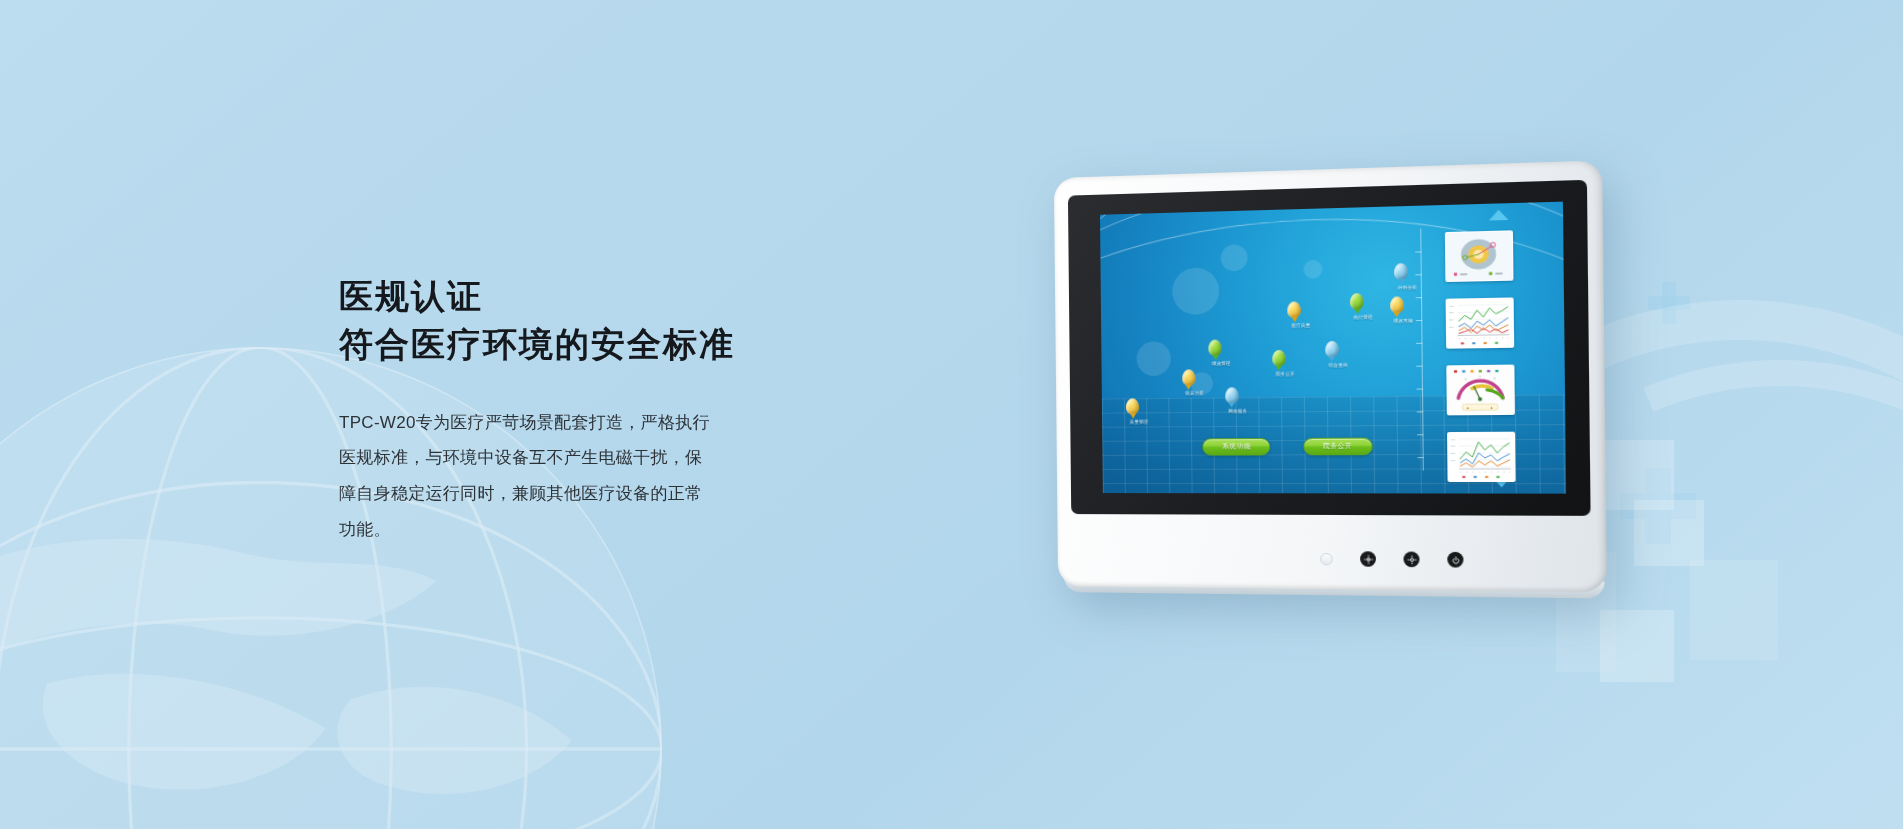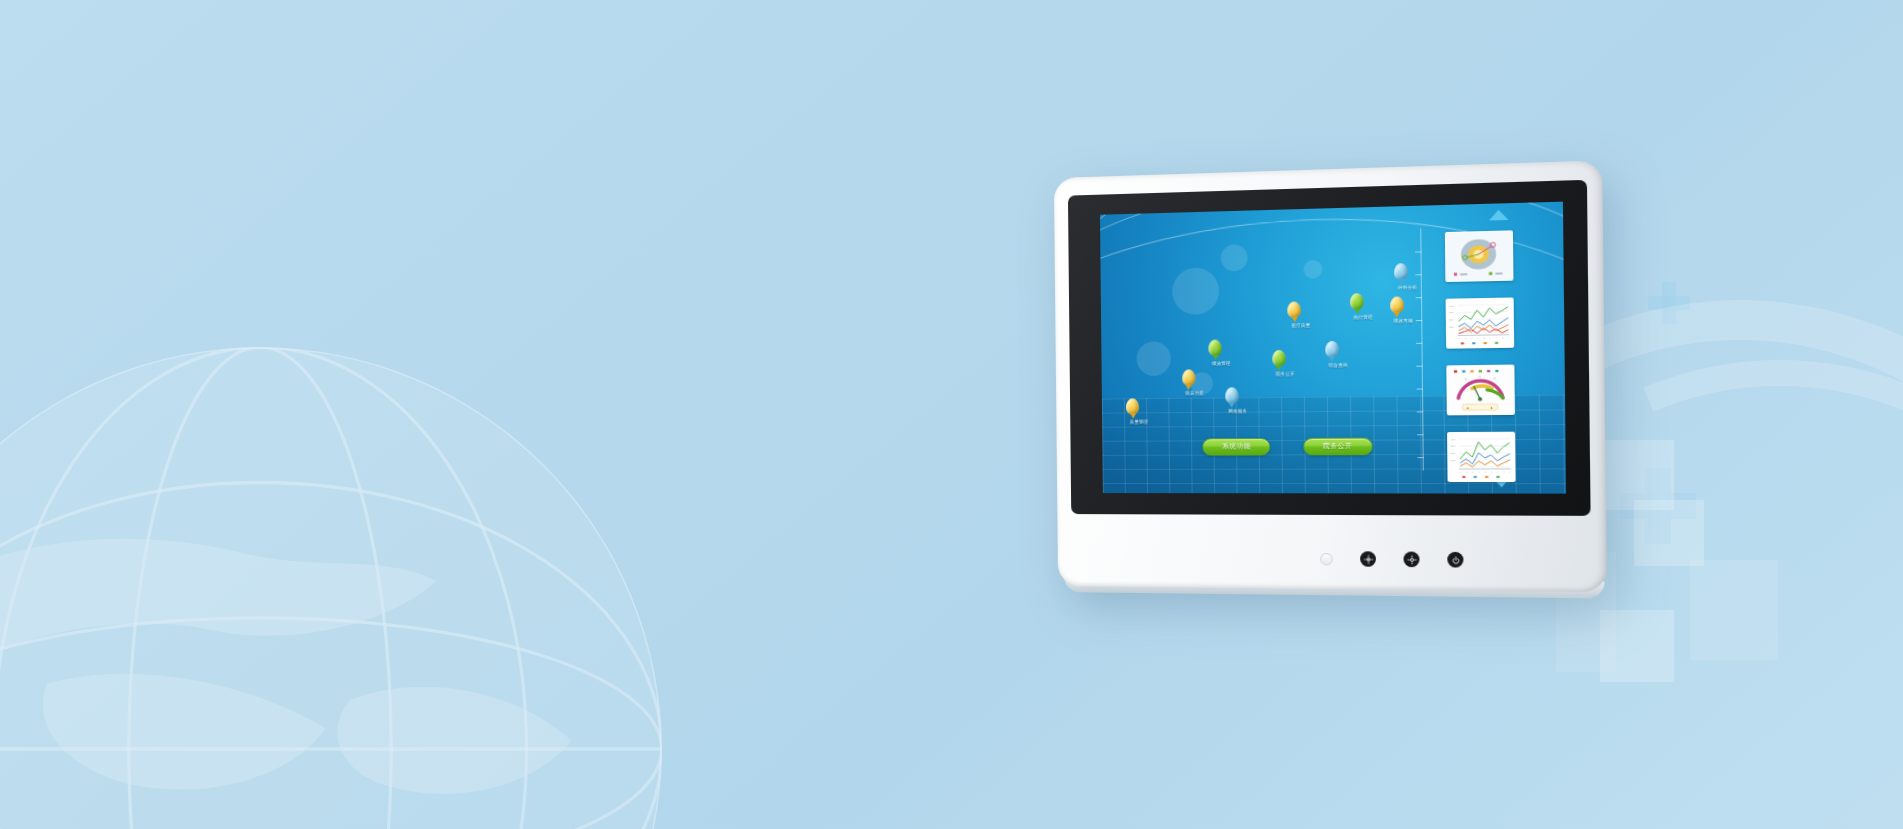--- a/index.html
+++ b/index.html
@@ -362,20 +362,30 @@
     <div class="softbox" style="left:1600px; top:440px; width:74px; height:70px;"></div>
     <div class="softbox" style="left:1634px; top:500px; width:70px; height:66px;"></div>
     <div class="softbox" style="left:1600px; top:610px; width:74px; height:72px;"></div>
     <div class="softbox" style="left:1690px; top:560px; width:88px; height:100px; opacity:.5;"></div>
     <div class="softbox" style="left:1556px; top:552px; width:60px; height:120px; opacity:.45;"></div>
 
     <div class="swoosh" style="left:1360px; top:300px; width:760px; height:760px; transform: rotate(18deg);"></div>
     <div class="swoosh" style="left:1430px; top:360px; width:700px; height:700px; transform: rotate(22deg); border-width:26px;"></div>
   </div>
 
+  <div class="copy">
+    <div class="headline">医规认证</div>
+    <div class="subheadline">符合医疗环境的安全标准</div>
+    <div class="body-copy">
+      <p>TPC-W20专为医疗严苛场景配套打造，严格执行</p>
+      <p>医规标准，与环境中设备互不产生电磁干扰，保</p>
+      <p>障自身稳定运行同时，兼顾其他医疗设备的正常</p>
+      <p>功能。</p>
+    </div>
+  </div>
 
   <div class="device">
     <div class="device-foot"></div>
     <div class="device-shell"></div>
 
     <div class="device-bezel">
       <div class="device-screen">
 
         <div class="bokeh" style="left:16%; top:20%; width:46px; height:46px;"></div>
         <div class="bokeh" style="left:8%;  top:46%; width:34px; height:34px;"></div>

